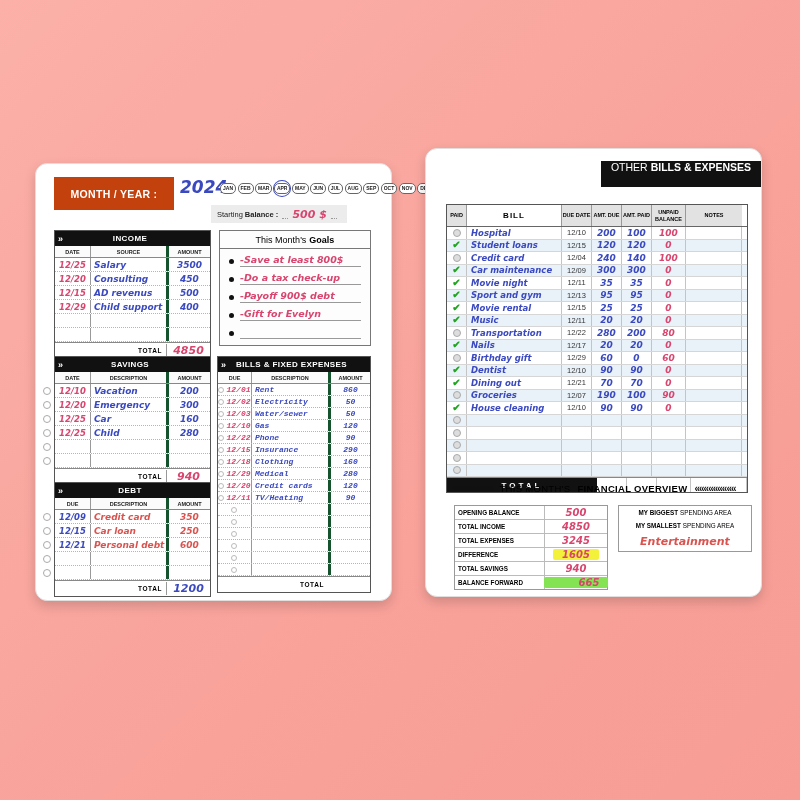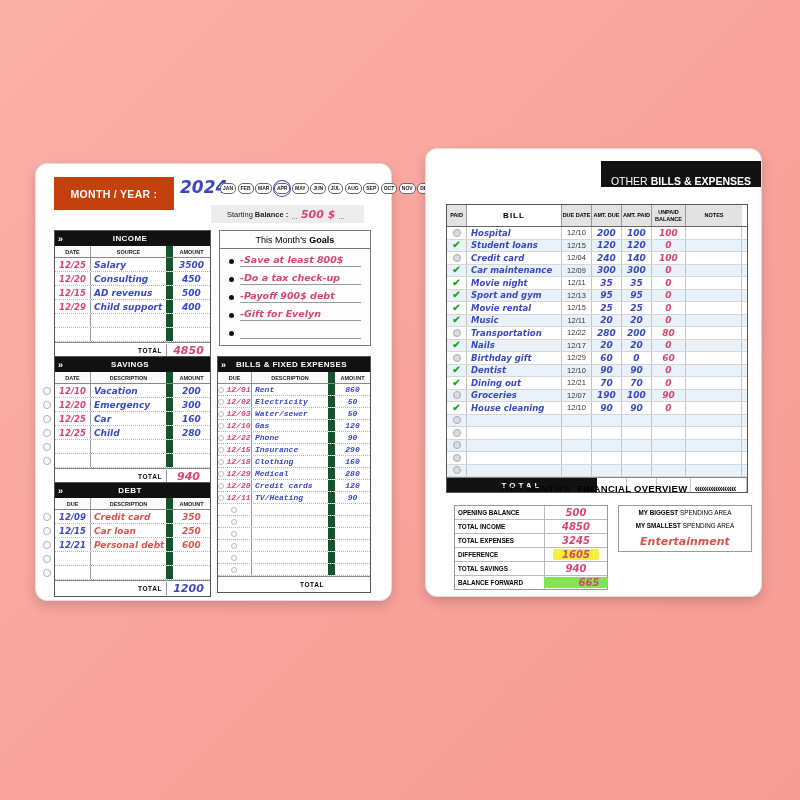--- a/index.html
+++ b/index.html
@@ -20,40 +20,40 @@
   .hw-red{color:#d9534f;}
 
   
   .my-bar{position:absolute;left:18px;top:13px;width:120px;height:33px;background:#c2410c;color:#fff;
     font-weight:bold;font-size:10.5px;display:flex;align-items:center;justify-content:center;letter-spacing:.3px;}
   .year{position:absolute;left:144px;top:13px;font-size:17px;}
   .months{position:absolute;left:184px;top:19px;display:flex;gap:1.5px;}
   .month{font-size:5px;font-weight:bold;border:1px solid #666;border-radius:5px;padding:2px 2px;
     color:#222;background:#fff;position:relative;line-height:1;}
   .month.sel::after{content:"";position:absolute;inset:-4px -2px;border:1.6px solid #3a49c0;border-radius:50%;}
-  .sbal{position:absolute;left:175px;top:41px;width:153px;height:18px;background:#ececec;display:flex;
-    align-items:center;padding:0 16px;box-sizing:border-box;font-size:7.5px;color:#222;}
+  .sbal{position:absolute;left:175px;top:41px;width:136px;height:18px;background:#ececec;display:flex;
+    align-items:center;padding:0 6px;box-sizing:border-box;font-size:7.5px;color:#222;}
   .sbal b{margin-left:2px;}
   .sbal .lead{flex:1;border-bottom:1px dotted #999;height:55%;margin:0 4px;}
   .sbal .val{font-size:11px;font-weight:bold;}
 
   
   .stable{position:absolute;border:1px solid #555;background:#fff;box-sizing:border-box;}
   #tbl-income{left:18px;top:66px;width:157px;}
   #tbl-savings{left:18px;top:192px;width:157px;}
   #tbl-debt{left:18px;top:318px;width:157px;}
   #tbl-bills{left:181px;top:192px;width:154px;}
   .sbar{background:#111;color:#fff;height:15px;display:flex;align-items:center;font-size:8px;font-weight:bold;}
   .chev{margin-left:3px;font-size:9px;letter-spacing:-1px;}
   .sbar-t{flex:1;text-align:center;letter-spacing:.4px;margin-right:12px;}
   .scols{display:flex;height:11px;border-bottom:1px solid #888;font-size:5.5px;font-weight:bold;color:#222;background:#fbfbfb;}
   .sc{display:flex;align-items:center;justify-content:center;box-sizing:border-box;height:100%;}
   .c1{width:36px;border-right:1px solid #999;}
   .c2{flex:1;}
-  .c3{width:44px;border-left:7px solid #14532d;text-align:center;}
+  .c3{width:44px;border-left:3px solid #14532d;text-align:center;}
   #tbl-bills .c1{width:34px;}
   #tbl-bills .c3{width:42px;}
   .trow{display:flex;height:13px;border-bottom:1px dotted #b5b5b5;position:relative;}
   #tbl-bills .trow{height:11px;}
   .tcell{display:flex;align-items:center;box-sizing:border-box;height:100%;}
   .tcell.c1{justify-content:center;font-size:8.5px;}
   .tcell.c2{padding-left:3px;font-size:9px;overflow:hidden;white-space:nowrap;}
   .tcell.c3{justify-content:center;font-size:9px;}
   #tbl-bills .tcell{font-size:8px;font-family:Liberation Mono, monospace;}
   .ring{position:absolute;left:-12px;top:3px;width:6px;height:6px;border:1.5px solid #aaa;border-radius:50%;background:#fff;}
@@ -65,21 +65,21 @@
 
   
   #goals-box{position:absolute;left:183px;top:66px;width:150px;height:114px;border:1px solid #777;background:#fdfdfd;}
   .goals-title{height:17px;border-bottom:1px solid #777;display:flex;align-items:center;justify-content:center;font-size:9px;gap:3px;}
   .goal-row{display:flex;align-items:flex-end;margin:5px 9px 0 9px;height:13px;}
   .gdot{width:5px;height:5px;border-radius:50%;background:#111;margin:0 6px 3px 0;flex:none;}
   .goal-text{flex:1;border-bottom:1px solid #999;font-size:9.5px;line-height:12px;white-space:nowrap;overflow:hidden;}
 
   
   .rheader{position:absolute;right:0;top:12px;width:160px;height:26px;background:#111;color:#fff;display:flex;
-    align-items:flex-end;justify-content:center;font-size:10.5px;gap:3px;}
+    align-items:flex-start;justify-content:center;font-size:10.5px;gap:3px;}
   .rtable{position:absolute;left:20px;top:55px;width:302px;border:1px solid #555;box-sizing:border-box;background:#fff;}
   .rhead{display:flex;height:21px;border-bottom:1px solid #666;}
   .rhc{display:flex;align-items:center;justify-content:center;text-align:center;font-size:5.5px;font-weight:bold;
     background:#e2e2e2;border-right:1px solid #999;box-sizing:border-box;line-height:1.15;height:100%;}
   .rhc.white{background:#fff;font-size:8px;letter-spacing:1px;}
   .rc0{width:20px;}.rc1{width:95px;}.rc2{width:30px;}.rc3{width:30px;}.rc4{width:30px;}.rc5{width:34px;}.rc6{width:56px;border-right:none;}
   .rrow{display:flex;height:11.5px;border-bottom:1px solid #d6d6d6;}
   .rrow.stripe{background:#e9f1f9;}
   .rcell{display:flex;align-items:center;border-right:1px solid #c4c4c4;box-sizing:border-box;height:100%;}
   .rcell.rc0,.rcell.rc2,.rcell.rc3,.rcell.rc4,.rcell.rc5{justify-content:center;}

